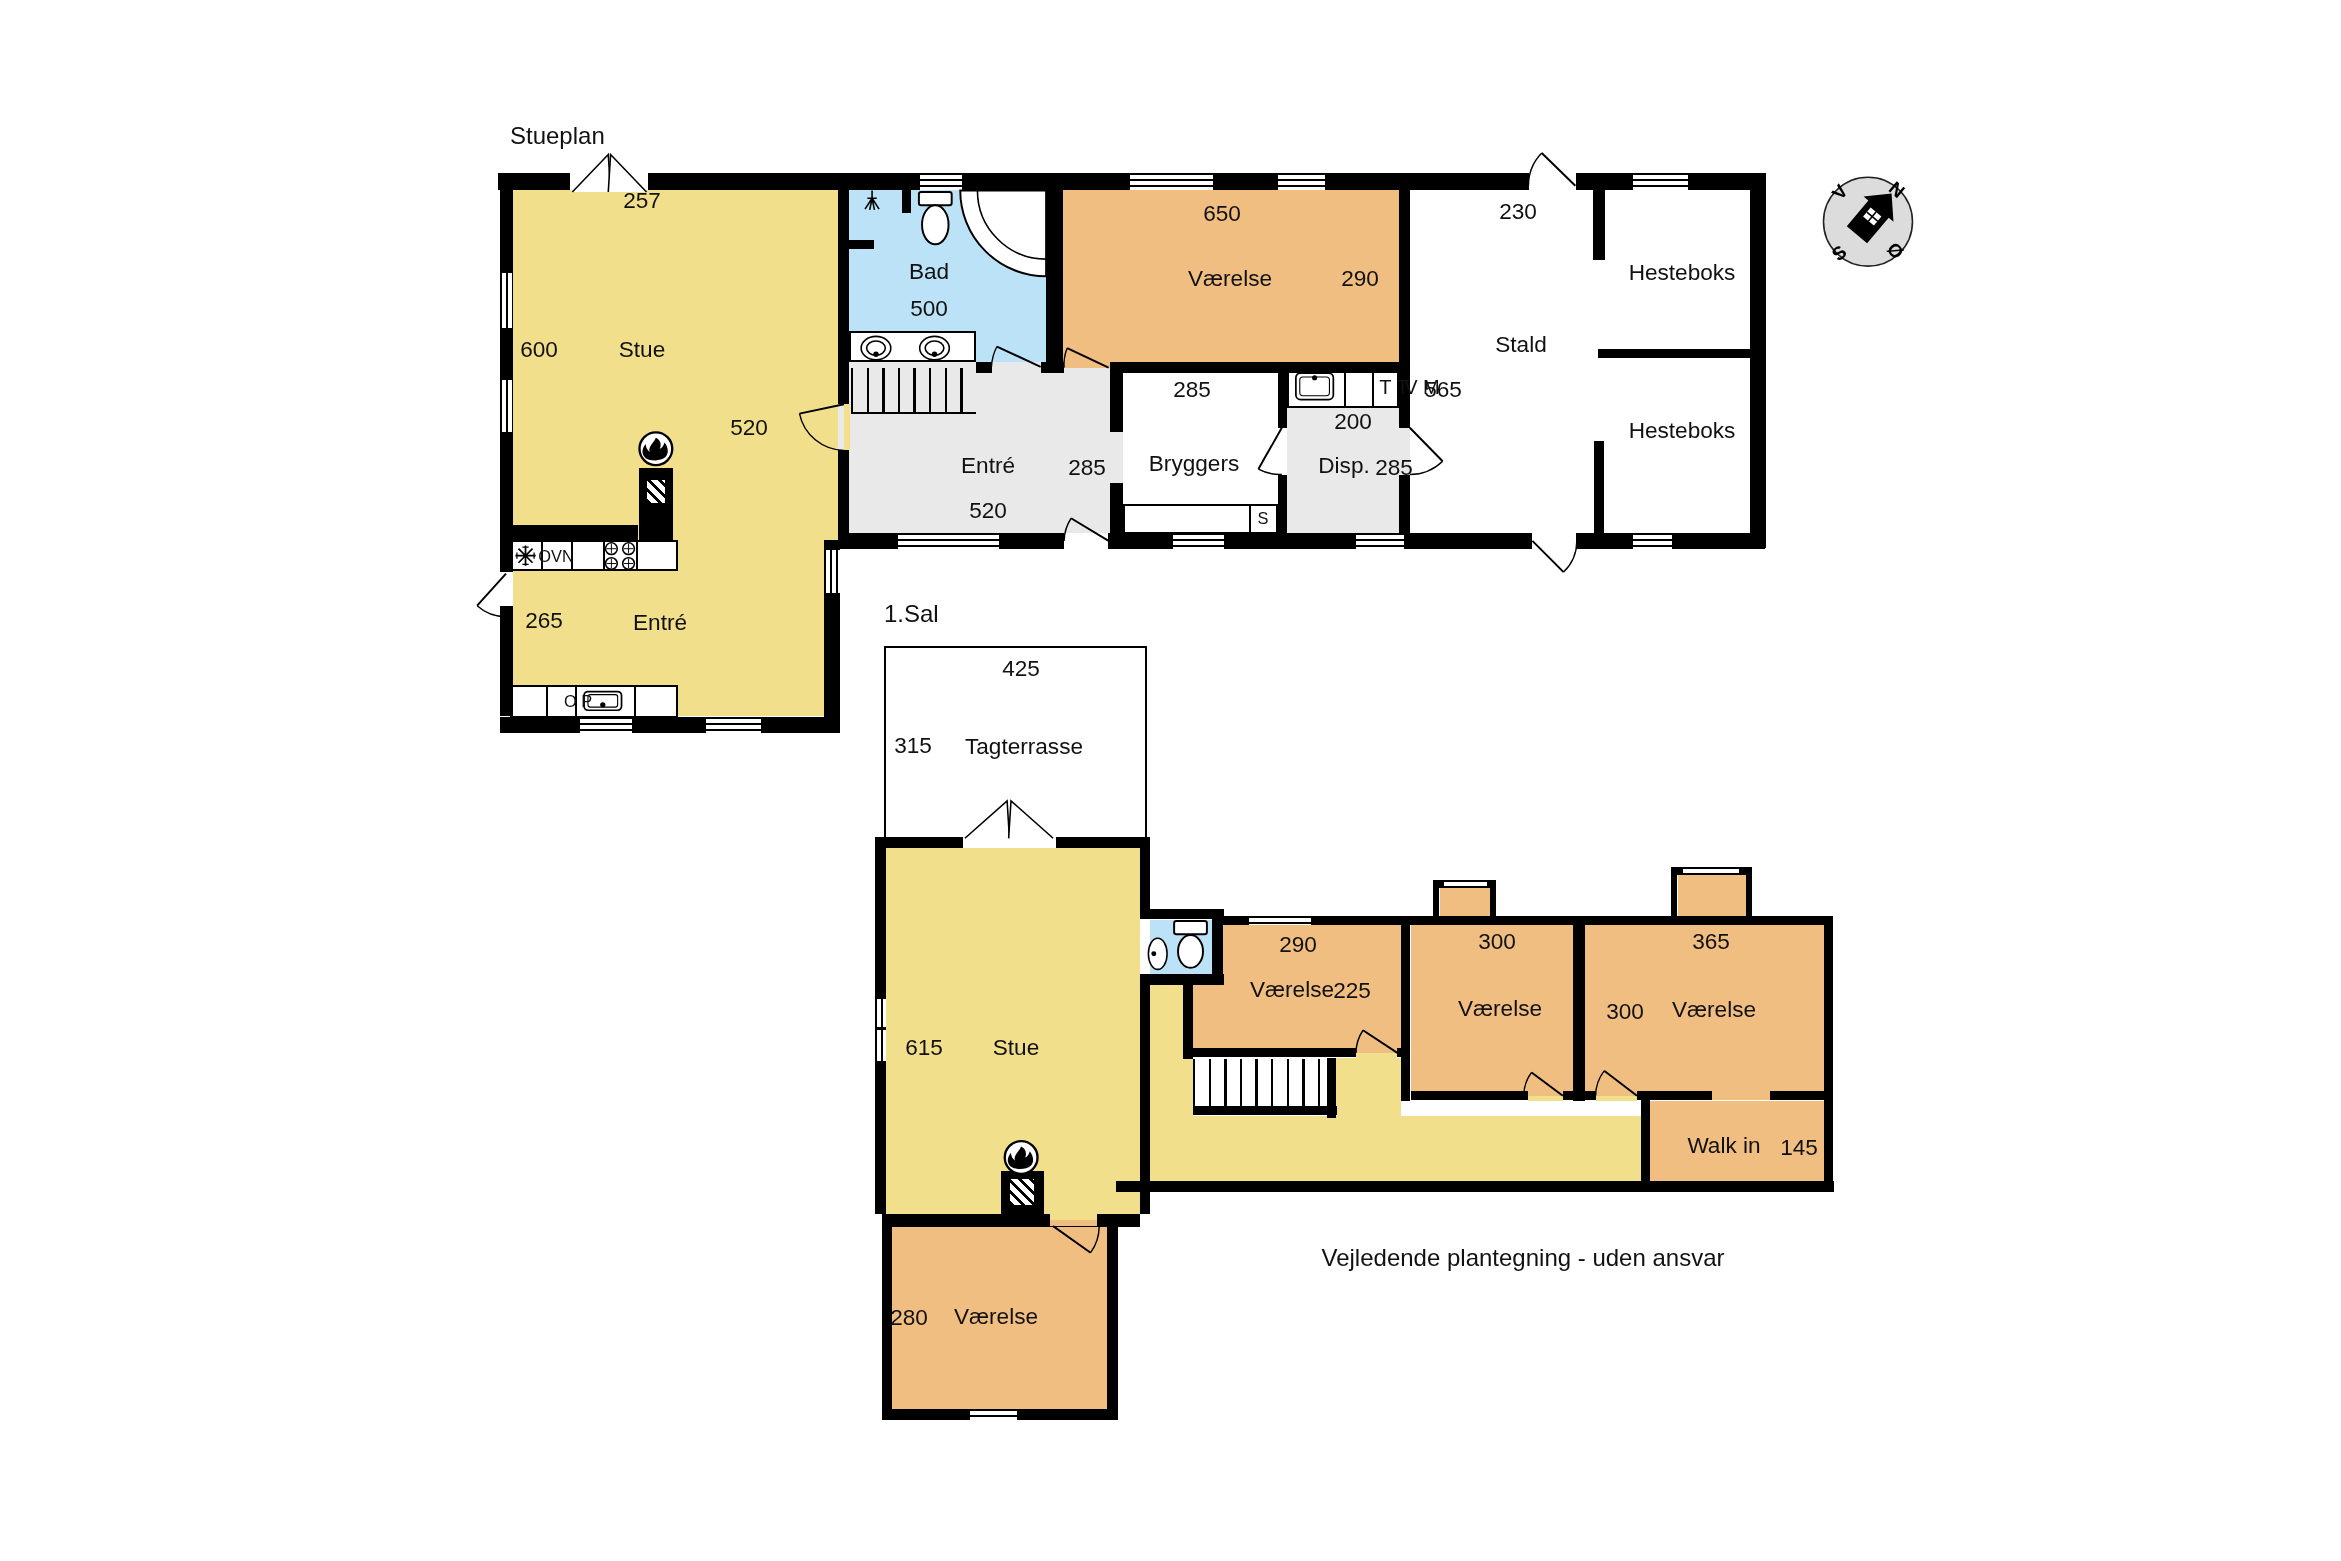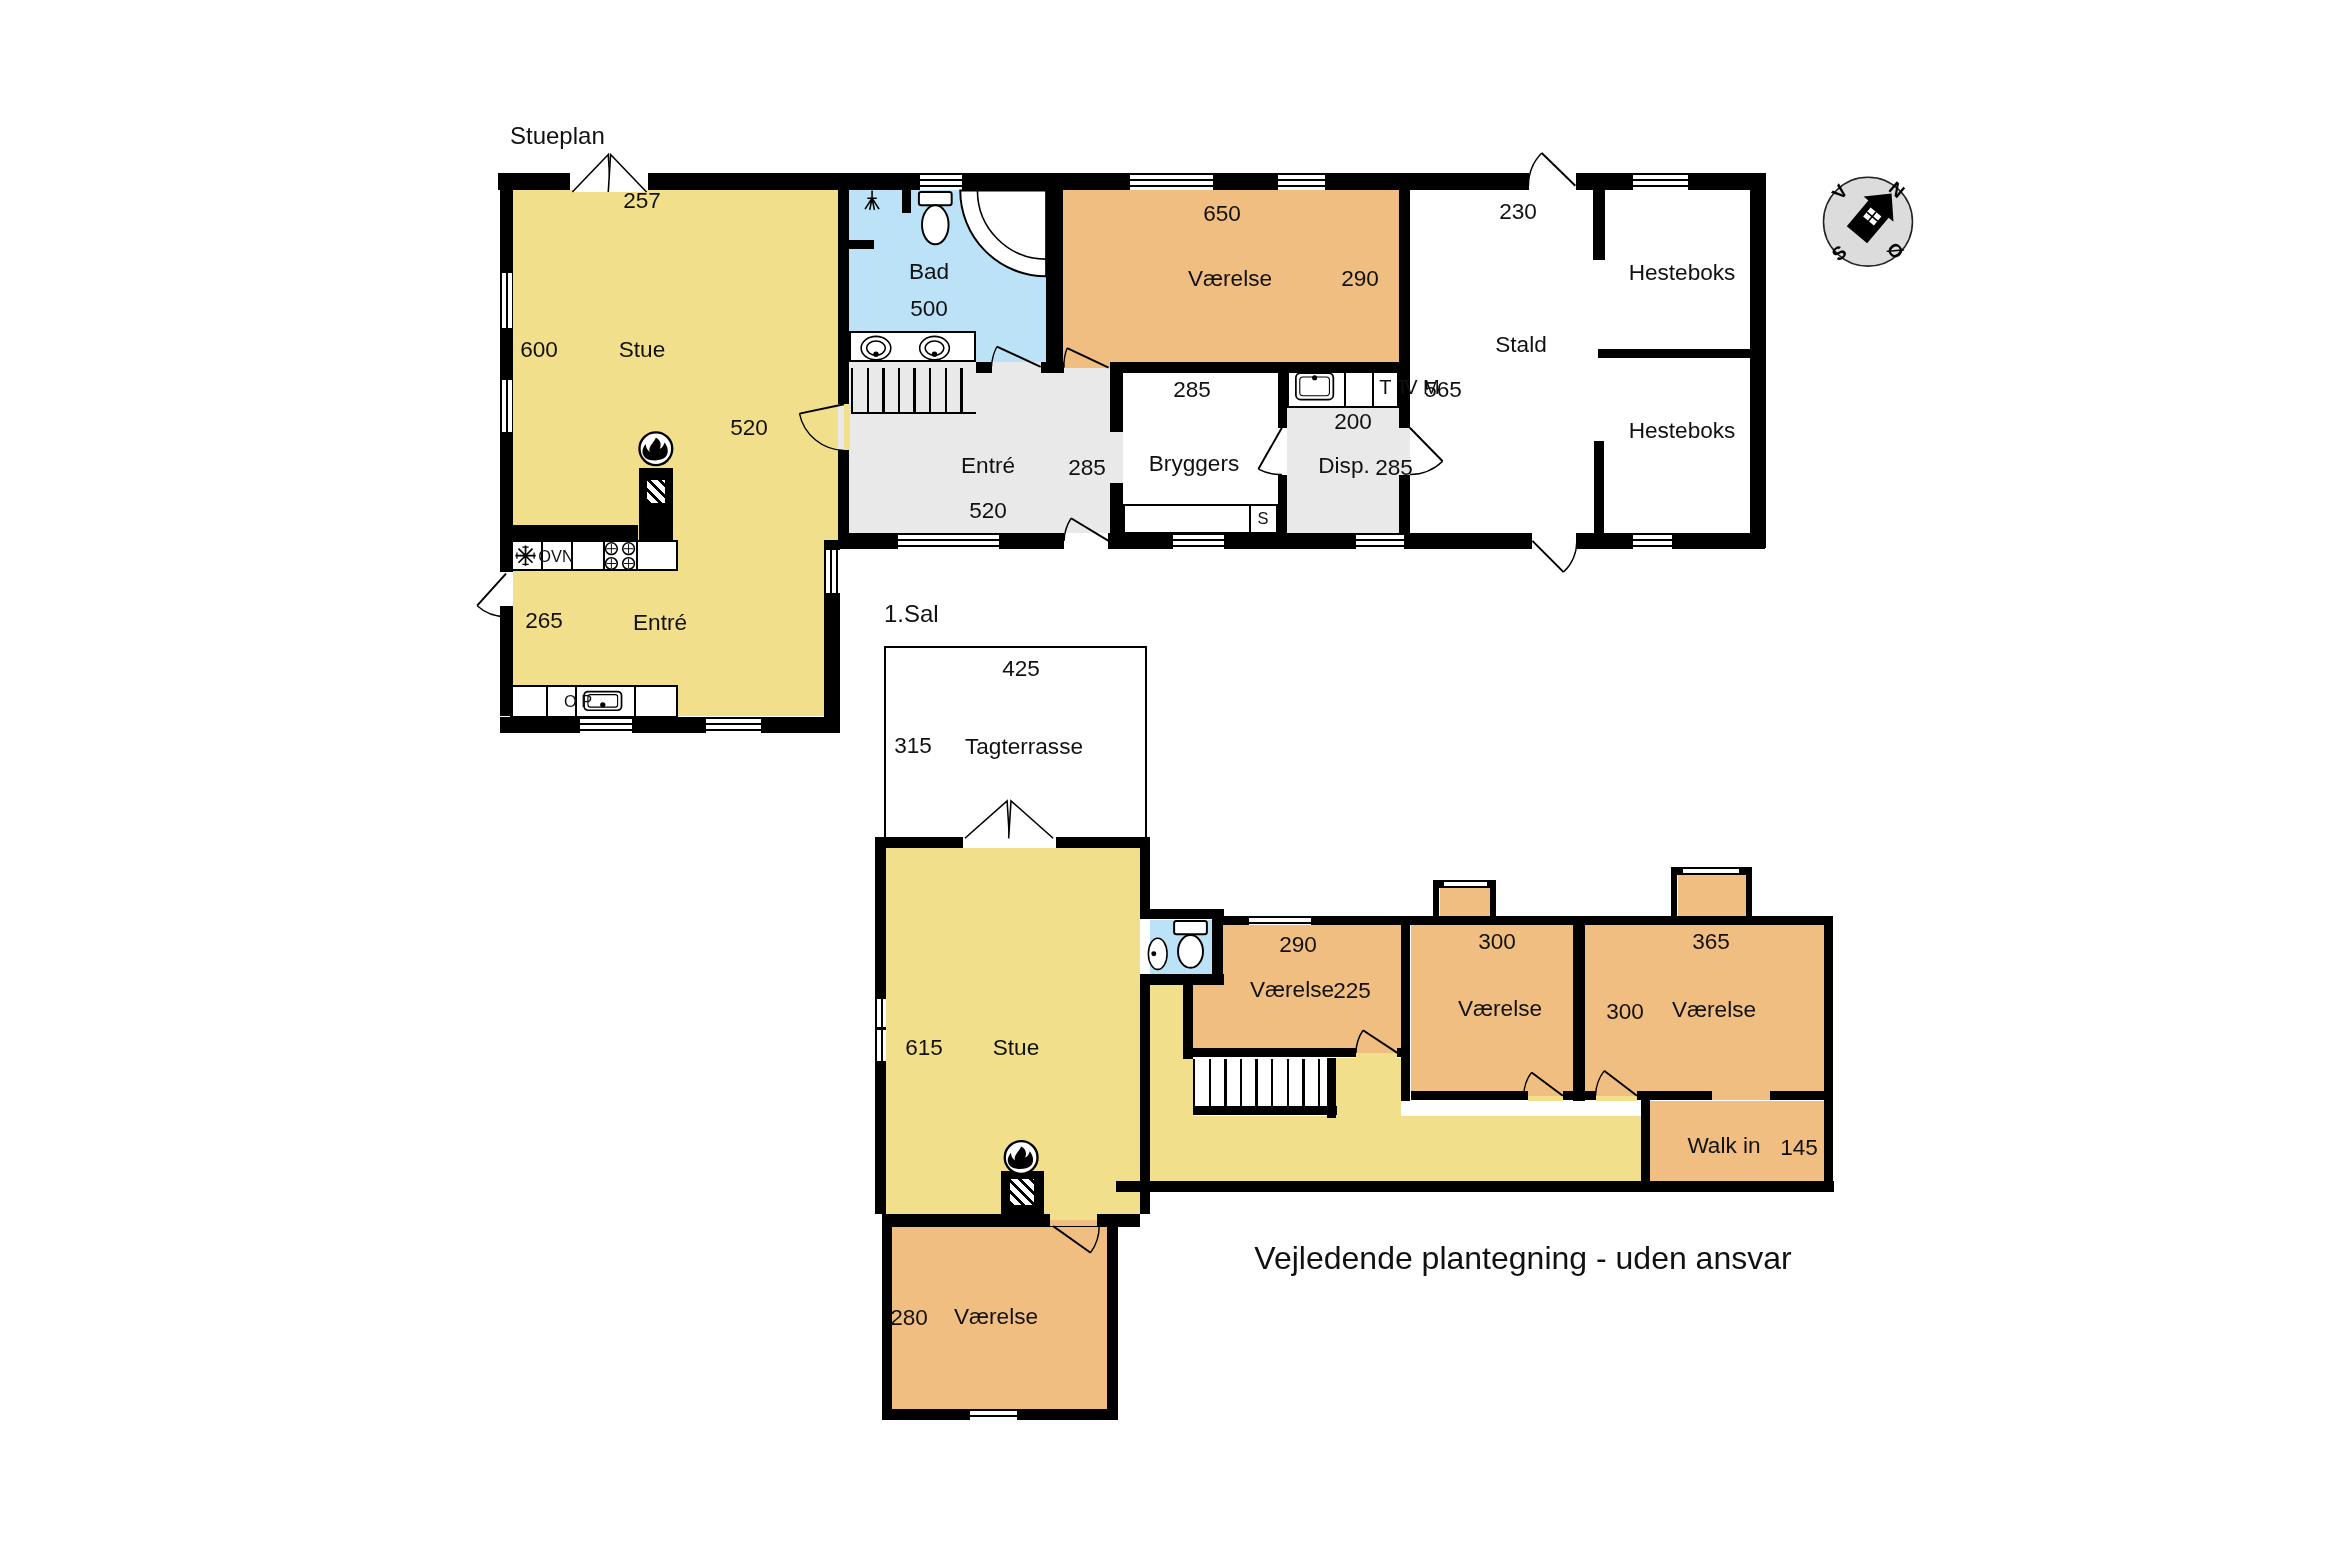--- a/index.html
+++ b/index.html
@@ -352,16 +352,16 @@
   <div class="lbl" style="left:1497px;top:942px">300</div>
   <div class="lbl" style="left:1500px;top:1009px">Værelse</div>
   <div class="lbl" style="left:1711px;top:942px">365</div>
   <div class="lbl" style="left:1625px;top:1012px">300</div>
   <div class="lbl" style="left:1714px;top:1010px">Værelse</div>
   <div class="lbl" style="left:1724px;top:1146px">Walk in</div>
   <div class="lbl" style="left:1799px;top:1148px">145</div>
   <div class="lbl" style="left:909px;top:1318px">280</div>
   <div class="lbl" style="left:996px;top:1317px">Værelse</div>
 
-  <div class="lbl" style="left:1523px;top:1258px;font-size:32px">Vejledende plantegning - uden ansvar</div>
+  <div class="lbl" style="left:1523px;top:1258px;font-size:24px">Vejledende plantegning - uden ansvar</div>
 
 </div>
 
 
 </body></html>

